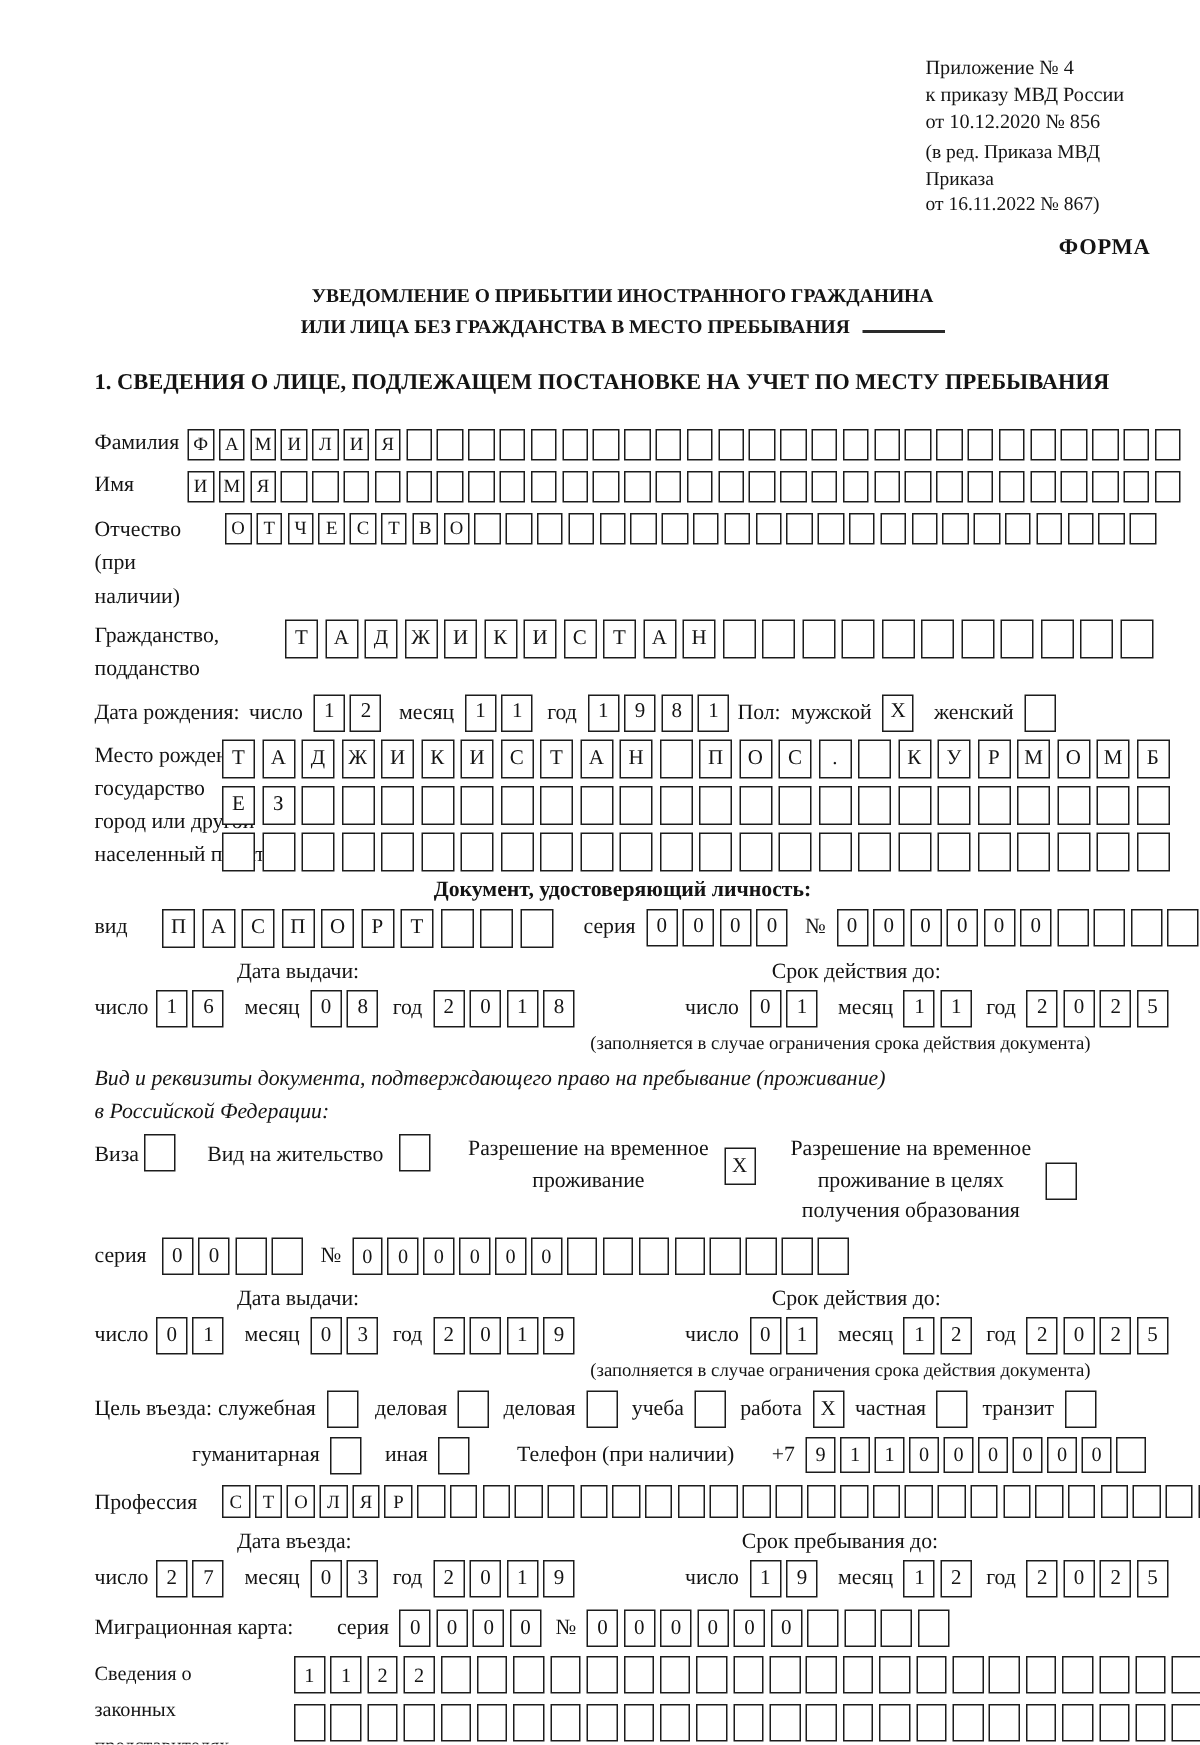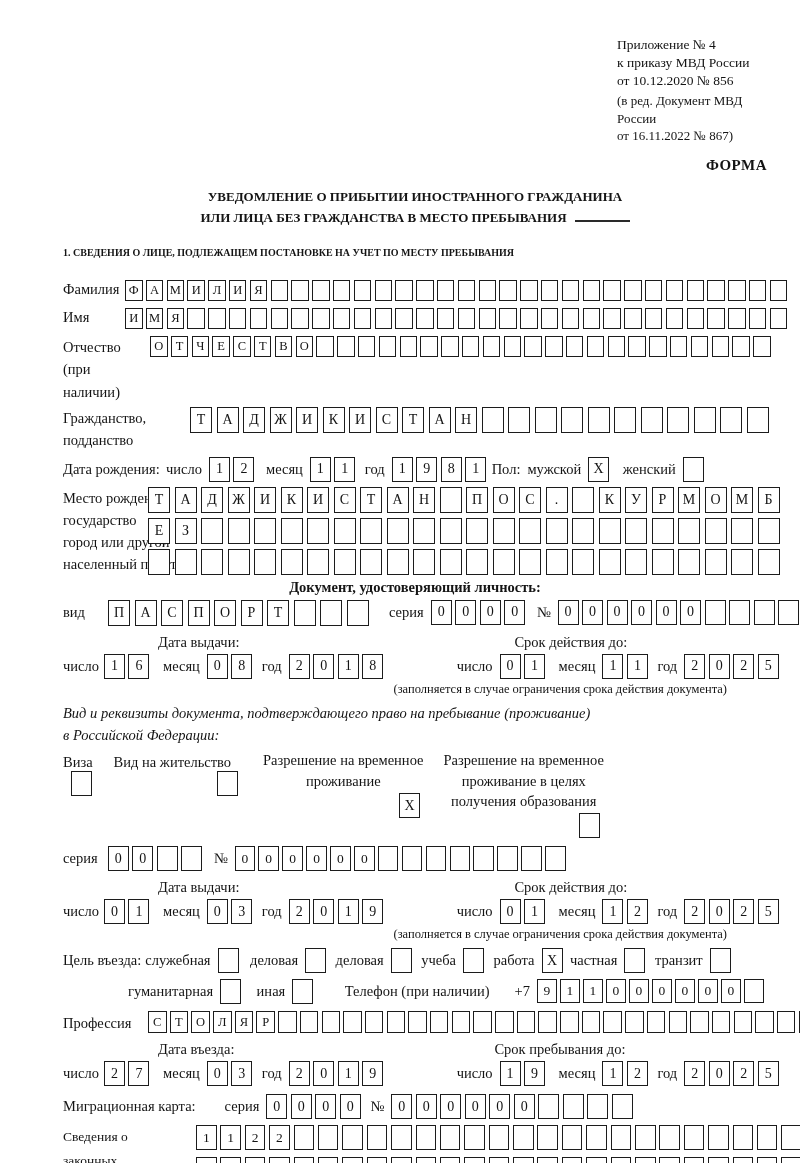--- a/index.html
+++ b/index.html
@@ -12,21 +12,21 @@
     font-family:"Liberation Serif", "DejaVu Serif", serif;
     font-size:14.5px;
     padding:36px 33px 0 63px;
     overflow:hidden;
   }
   .appendix{margin-left:554px;font-size:13.5px;line-height:1.32;}
   .appendix .note{margin-top:3px;font-size:13px;}
   .forma{margin-top:13px;text-align:right;font-weight:bold;font-size:15px;letter-spacing:.5px;}
   .title{margin-top:14px;text-align:center;font-weight:bold;font-size:13px;line-height:1.45;}
   .blank{display:inline-block;width:55px;border-bottom:2px solid #2a2a2a;height:13px;margin-left:8px;}
-  .section{margin-top:19px;font-weight:bold;font-size:10px;}
+  .section{margin-top:19px;font-weight:bold;font-size:15px;}
   .row{display:flex;align-items:flex-start;margin-top:7px;}
   .lbl{flex:0 0 auto;line-height:1.3;}
   .lbl2{line-height:1.55;}
   .cells{display:flex;flex:0 0 auto;flex-wrap:nowrap;}
   .cell{
     box-sizing:border-box;flex:0 0 auto;
     border:1.6px solid #1c1c1c;
     display:flex;align-items:center;justify-content:center;
     background:#fff;
   }
@@ -34,35 +34,35 @@
   .md .cell{width:18.5px;height:22px;margin-right:3.2px;font-size:12.5px;}
   .m2 .cell{width:20.5px;height:25px;margin-right:3.9px;font-size:13.5px;}
   .lg .cell{width:22px;height:26px;margin-right:4.5px;font-size:14px;}
   .dg .cell{width:21px;height:25px;margin-right:3.5px;font-size:14px;}
   .ph .cell{width:20px;height:24px;margin-right:3px;font-size:13.5px;}
   .n14 .cell{width:20.5px;height:25px;margin-right:3.4px;font-size:13.5px;}
   .dl{margin:4px 7px 0 0;flex:0 0 auto;}
   .center-b{text-align:center;font-weight:bold;margin-top:8px;}
   .dtitles{display:flex;margin-top:8px;}
   .cap{font-size:12.5px;margin-top:3px;text-align:right;padding-right:40px;}
-  .opt{display:flex;align-items:flex-end;flex-direction:column;}
+  .opt{display:flex;align-items:center;}
   .opt .txt{text-align:center;line-height:1.4;}
   .stack > div{line-height:1.5;font-style:italic;}
 </style>
 </head>
 <body>
 
 <div class="page">
 
   <div class="appendix">
     <div>Приложение № 4</div>
     <div>к приказу МВД России</div>
     <div>от 10.12.2020 № 856</div>
     <div class="note">
-      <div>(в ред. Документ МВД России</div>
+      <div>(в ред. Приказа МВД Приказа</div>
       <div>от 16.11.2022 № 867)</div>
     </div>
   </div>
 
   <div class="forma">ФОРМА</div>
 
   <div class="title">
     <div>УВЕДОМЛЕНИЕ О ПРИБЫТИИ ИНОСТРАННОГО ГРАЖДАНИНА</div>
     <div><span>ИЛИ ЛИЦА БЕЗ ГРАЖДАНСТВА В МЕСТО ПРЕБЫВАНИЯ</span><span class="blank"></span></div>
   </div>

